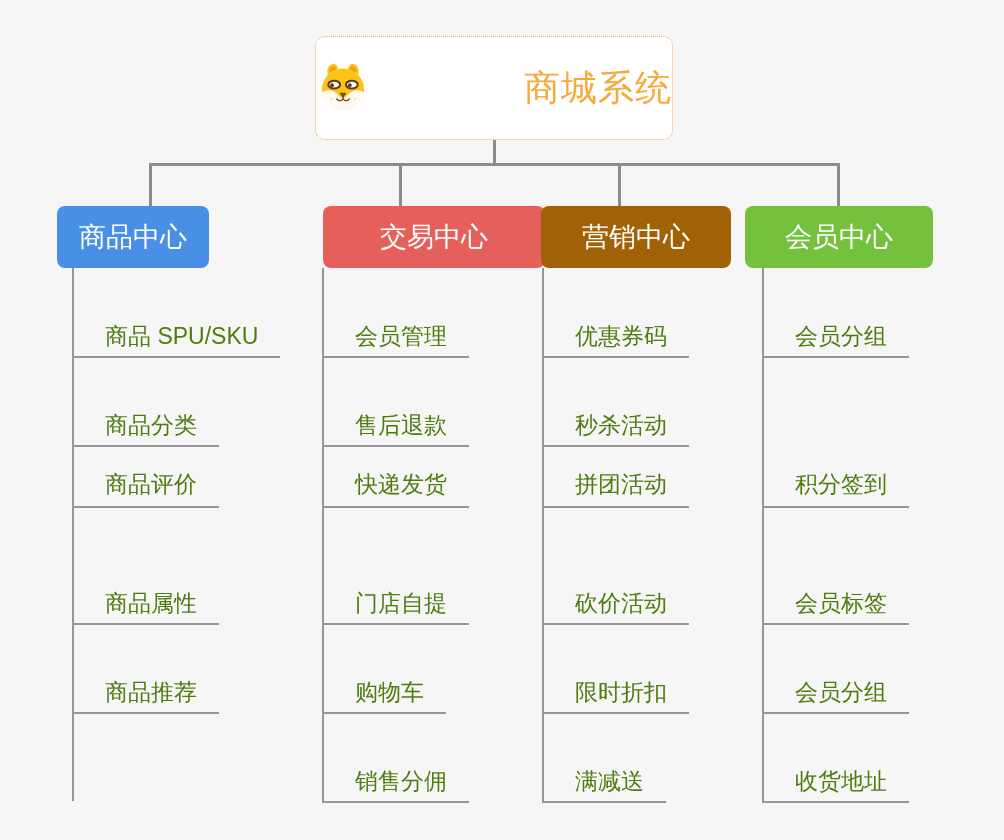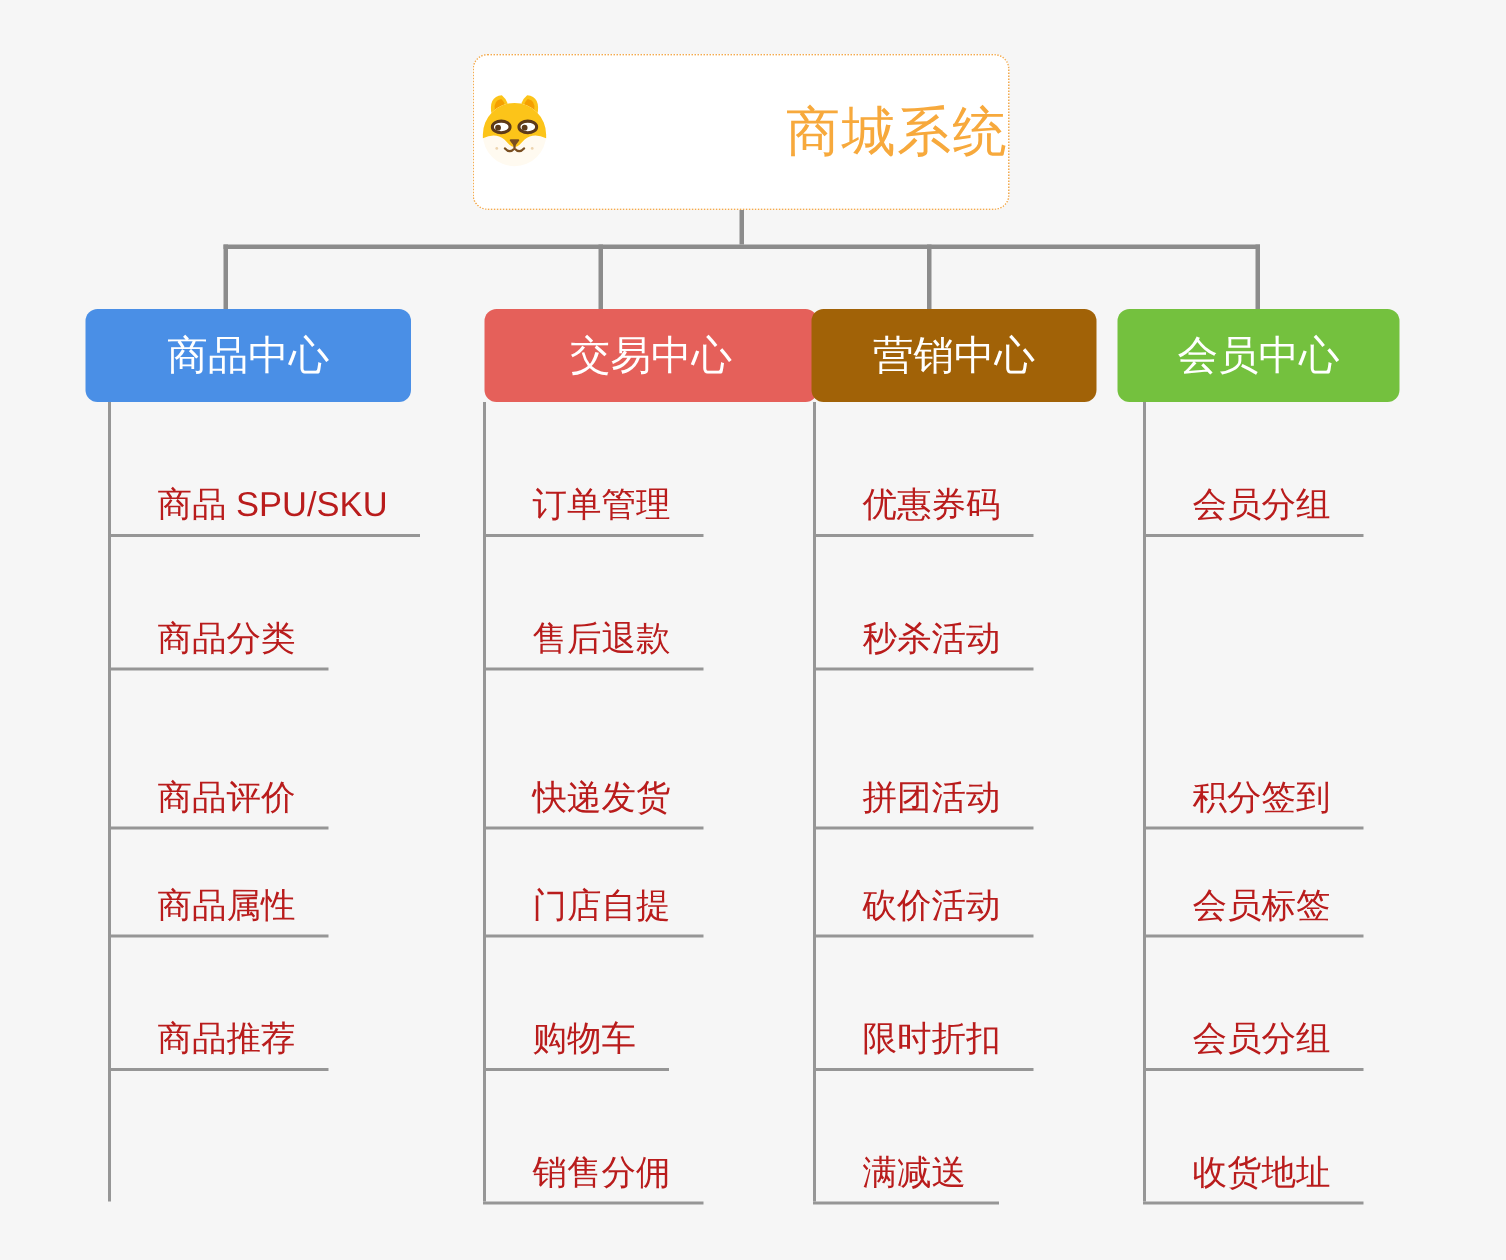--- a/index.html
+++ b/index.html
@@ -34,35 +34,35 @@
   .root-label { color:#f7a93c; font-size:36px; letter-spacing:1px; }
   .dog { width:54px; height:54px; display:inline-flex; }
 
   
   .branch {
     position:absolute; top:206px; height:62px; border-radius:8px;
     color:#ffffff; font-size:27px;
     display:flex; align-items:center; justify-content:center;
     cursor:pointer;
   }
-  .bpos0 { left:57px;  width:217px; }
+  .bpos0 { left:57px;  width:152px; }
   .bpos1 { left:307px; width:222px;margin-left:16px; }
   .bpos2 { left:525px; width:190px; }
   .bpos3 { left:745px; width:188px; }
 
   
   .child {
     position:absolute;
-    font-size:23px; line-height:28px; color:#b91c1c;
+    font-size:23px; line-height:28px; color:#4d7c0f;
     padding:0 22px 6px 33px;
     border-bottom:2px solid #969696;
     white-space:nowrap;
     cursor:pointer;
   }
-  .row0 { top:322px; } .row1 { top:411px; } .row2 { top:517px; }
+  .row0 { top:322px; } .row1 { top:411px; } .row2 { top:472px;font-family:Liberation Mono, monospace; }
   .row3 { top:589px; } .row4 { top:678px; } .row5 { top:767px; }
 </style>
 </head>
 <body>
 
 <div class="canvas">
 
   <div class="line root-stem"></div>
   <div class="line bus"></div>
   <div class="line stem0"></div>
@@ -101,21 +101,21 @@
   <div class="branch bpos1" style="background: rgb(229, 96, 90);">交易中心</div>
   <div class="branch bpos2" style="background: #a16207; margin-left: 16px;">营销中心</div>
   <div class="branch bpos3" style="background: rgb(116, 193, 62);">会员中心</div>
 
   <div class="child col0 row0">商品 SPU/SKU</div>
   <div class="child col0 row1">商品分类</div>
   <div class="child col0 row2">商品评价</div>
   <div class="child col0 row3">商品属性</div>
   <div class="child col0 row4">商品推荐</div>
 
-  <div class="child col1 row0">订单管理</div>
+  <div class="child col1 row0">会员管理</div>
   <div class="child col1 row1">售后退款</div>
   <div class="child col1 row2">快递发货</div>
   <div class="child col1 row3">门店自提</div>
   <div class="child col1 row4">购物车</div>
   <div class="child col1 row5">销售分佣</div>
 
   <div class="child col2 row0">优惠券码</div>
   <div class="child col2 row1">秒杀活动</div>
   <div class="child col2 row2">拼团活动</div>
   <div class="child col2 row3">砍价活动</div>

